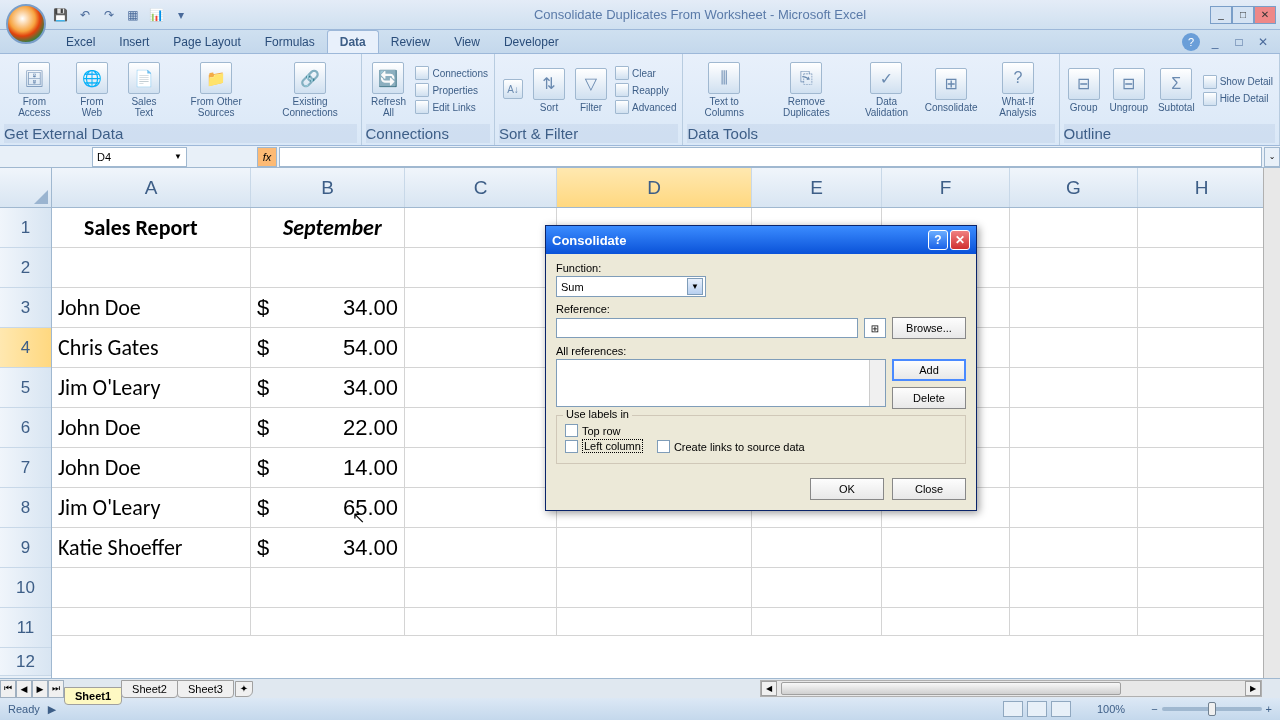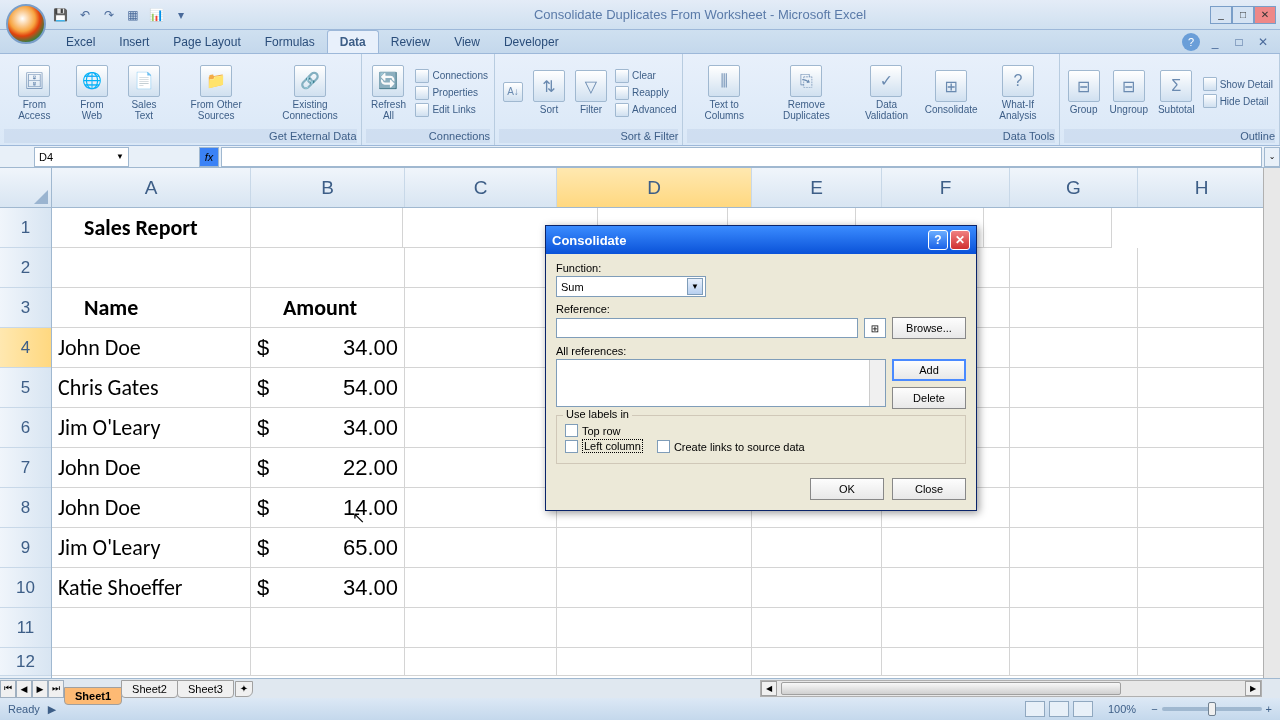--- a/index.html
+++ b/index.html
@@ -19,31 +19,31 @@
 .tabs { height: 24px; background: linear-gradient(#cfe0f0,#c4d8ec); display: flex; align-items: end; padding-left: 54px; border-bottom: 1px solid #9db8d9; position: relative; }
 .tab { padding: 4px 12px; font-size: 12px; color: #2a4d7a; cursor: pointer; }
 .tab.active { background: #e8f0fb; border: 1px solid #9db8d9; border-bottom: none; border-radius: 3px 3px 0 0; color: #3d5e87; font-weight: bold; }
 .help-btns { position: absolute; right: 8px; top: 3px; display: flex; gap: 6px; }
 .help-btn { width: 18px; height: 18px; border-radius: 50%; background: #6a9ed8; color: #fff; display: flex; align-items: center; justify-content: center; font-size: 11px; }
 
 
 .ribbon { height: 92px; background: linear-gradient(#e8f0fb,#dae8f7); display: flex; border-bottom: 1px solid #9db8d9; }
 .group { border-right: 1px solid #b8cce0; display: flex; flex-direction: column; padding: 2px 4px; }
 .group-content { flex: 1; display: flex; align-items: center; gap: 2px; }
-.group-label { text-align: right; font-size: 11px; color: #3d5e87; padding: 1px 0; background: rgba(180,200,225,0.3); }
+.group-label { text-align: left; font-size: 15px; color: #3d5e87; padding: 1px 0; background: rgba(180,200,225,0.3); }
 .rbtn { display: flex; flex-direction: column; align-items: center; justify-content: center; padding: 2px 4px; font-size: 10px; color: #3d5e87; text-align: center; cursor: pointer; min-width: 40px; }
 .rbtn-icon { width: 32px; height: 32px; background: linear-gradient(#fff,#d0e0f0); border: 1px solid #a0b8d0; border-radius: 2px; margin-bottom: 2px; display: flex; align-items: center; justify-content: center; font-size: 16px; color: #6a8ab0; }
 .rbtn-small { display: flex; align-items: center; font-size: 10px; color: #3d5e87; padding: 1px 2px; gap: 3px; cursor: pointer; white-space: nowrap; }
 .rbtn-small-icon { width: 14px; height: 14px; background: linear-gradient(#fff,#d0e0f0); border: 1px solid #a0b8d0; border-radius: 1px; }
 .vstack { display: flex; flex-direction: column; gap: 1px; }
 
 
 .formula-bar { height: 22px; display: flex; align-items: center; border-bottom: 1px solid #a0b8d0; background: #e8f0f8; }
-.name-box { width: 95px; height: 20px; border: 1px solid #a0b8d0; background: #fff; margin-left: 34px; font-size: 11px; padding: 0 4px; display: flex; align-items: center; justify-content: space-between; }
-.fx-btn { width: 20px; height: 20px; border: 1px solid #a0b8d0; background: #3b82f6; margin-left: 70px; font-style: italic; font-size: 11px; display: flex; align-items: center; justify-content: center; }
+.name-box { width: 95px; height: 20px; border: 1px solid #a0b8d0; background: #fff; margin-left: 92px; font-size: 11px; padding: 0 4px; display: flex; align-items: center; justify-content: space-between; }
+.fx-btn { width: 20px; height: 20px; border: 1px solid #a0b8d0; background: #fdba74; margin-left: 70px; font-style: italic; font-size: 11px; display: flex; align-items: center; justify-content: center; }
 .formula-input { flex: 1; height: 20px; border: 1px solid #a0b8d0; background: #fff; margin: 0 2px 0 2px; }
 .formula-expand { width: 16px; height: 20px; border: 1px solid #a0b8d0; background: #e8f0f8; display: flex; align-items: center; justify-content: center; font-size: 8px; }
 
 
 .grid-area { position: relative; height: 510px; display: flex; }
 .row-headers { width: 52px; background: #e8f0f8; border-right: 1px solid #a0b8d0; }
 .corner { height: 40px; background: linear-gradient(#f0f5fb,#d8e5f2); border-bottom: 1px solid #a0b8d0; position: relative; }
 .corner::after { content: ""; position: absolute; right: 3px; bottom: 3px; border-style: solid; border-width: 0 0 14px 14px; border-color: transparent transparent #9ab4d0 transparent; }
 .row-hdr { height: 40px; border-bottom: 1px solid #c8d8e8; display: flex; align-items: center; justify-content: center; font-size: 17px; color: #3d5e87; background: linear-gradient(90deg,#f0f5fb,#d8e5f2); }
 .row-hdr.sel { background: linear-gradient(90deg,#ffe8b0,#ffd880); }
@@ -57,31 +57,31 @@
 .currency-cell { display: flex; justify-content: space-between; align-items: center; }
 .bold { font-weight: bold; padding-left: 32px; }
 .italic { font-style: italic; }
 .vscroll { width: 17px; background: #e8e8e8; border-left: 1px solid #b0b0b0; position: absolute; right: 0; top: 0; bottom: 0; }
 
 
 .sheet-tabs-bar { height: 20px; background: #e0e8f0; display: flex; align-items: center; border-top: 1px solid #a0b8d0; position: relative; }
 .nav-btns { display: flex; }
 .nav-btn { width: 16px; height: 18px; border: 1px solid #a0b0c0; background: #f0f0f0; display: flex; align-items: center; justify-content: center; font-size: 9px; }
 .sheet-tab { padding: 2px 10px; font-size: 11px; background: #f0f0f0; border: 1px solid #a0a0a0; border-radius: 0 0 4px 4px; margin-right: -1px; }
-.sheet-tab.active { background: #fdba74; font-weight: bold; margin-top: 14px; }
+.sheet-tab.active { background: #fef9c3; font-weight: bold; margin-top: 14px; }
 .new-sheet { width: 18px; height: 16px; background: #f0f0f0; border: 1px solid #a0a0a0; border-radius: 0 0 6px 0; margin-left: 2px; display: flex; align-items: center; justify-content: center; font-size: 10px; }
 .hscroll { position: absolute; right: 18px; left: 760px; height: 17px; background: #e8e8e8; border: 1px solid #b0b0b0; top: 1px; }
 .hscroll-thumb { position: absolute; left: 20px; width: 340px; height: 13px; top: 1px; background: linear-gradient(#f8f8f8,#d0d0d0); border: 1px solid #a0a0a0; border-radius: 2px; }
 .hscroll-btn { position: absolute; width: 16px; height: 15px; background: #f0f0f0; border: 1px solid #a0a0a0; display: flex; align-items: center; justify-content: center; font-size: 8px; top: 0; }
 
 
 .statusbar { height: 22px; background: linear-gradient(#dce8f5,#c4d8ec); display: flex; align-items: center; padding: 0 8px; font-size: 11px; color: #3d5e87; justify-content: space-between; }
 .status-right { display: flex; align-items: center; gap: 4px; }
 .view-btn { width: 20px; height: 16px; border: 1px solid #90a8c0; background: #e8f0f8; }
-.zoom-pct { font-size: 11px; margin: 0 11px; }
+.zoom-pct { font-size: 11px; margin: 0 22px; }
 .zoom-slider { width: 100px; height: 4px; background: #a0b8d0; position: relative; border-radius: 2px; }
 .zoom-thumb { width: 8px; height: 14px; background: #f0f0f0; border: 1px solid #708090; position: absolute; left: 46px; top: -5px; border-radius: 2px; }
 
 
 .dialog { position: absolute; left: 545px; top: 225px; width: 432px; background: #ece9d8; border: 1px solid #0a246a; box-shadow: 2px 2px 8px rgba(0,0,0,0.4); }
 .dlg-title { height: 28px; background: linear-gradient(#3b8cff,#0a52d8); color: #fff; display: flex; align-items: center; padding: 0 6px; font-size: 13px; font-weight: bold; justify-content: space-between; }
 .dlg-title-btns { display: flex; gap: 2px; }
 .dlg-tbtn { width: 20px; height: 20px; border: 1px solid #fff; border-radius: 3px; display: flex; align-items: center; justify-content: center; font-size: 12px; background: linear-gradient(#6aadff,#1a62e8); color: #fff; }
 .dlg-tbtn.close { background: linear-gradient(#f08080,#d03030); }
 .dlg-body { padding: 8px 10px; font-size: 11px; }
@@ -311,41 +311,32 @@
       <div class="col-hdr cB">B</div>
       <div class="col-hdr cC">C</div>
       <div class="col-hdr cD sel">D</div>
       <div class="col-hdr cE">E</div>
       <div class="col-hdr cF">F</div>
       <div class="col-hdr cG">G</div>
       <div class="col-hdr cH">H</div>
     </div>
     <div class="row">
       <div class="cell cA bold">Sales Report</div>
+      <div class="cell cB bold italic">September</div>
       <div class="cell cC"></div>
       <div class="cell cD"></div>
       <div class="cell cE"></div>
       <div class="cell cF"></div>
       <div class="cell cG"></div>
       <div class="cell cH"></div>
     </div>
     <div class="row">
       <div class="cell cA"></div>
         <div class="cell cB"></div>
         <div class="cell cC"></div>
-        <div class="cell cD"></div>
-        <div class="cell cE"></div>
-        <div class="cell cF"></div>
-        <div class="cell cG"></div>
-        <div class="cell cH"></div>
-    </div>
-    <div class="row">
-      <div class="cell cA bold">Name</div>
-      <div class="cell cB bold">Amount</div>
-      <div class="cell cC"></div>
         <div class="cell cD"></div>
         <div class="cell cE"></div>
         <div class="cell cF"></div>
         <div class="cell cG"></div>
         <div class="cell cH"></div>
     </div>
     <div class="row">
       <div class="cell cA">John Doe</div>
       <div class="cell cB currency-cell">
           <span>$</span>

